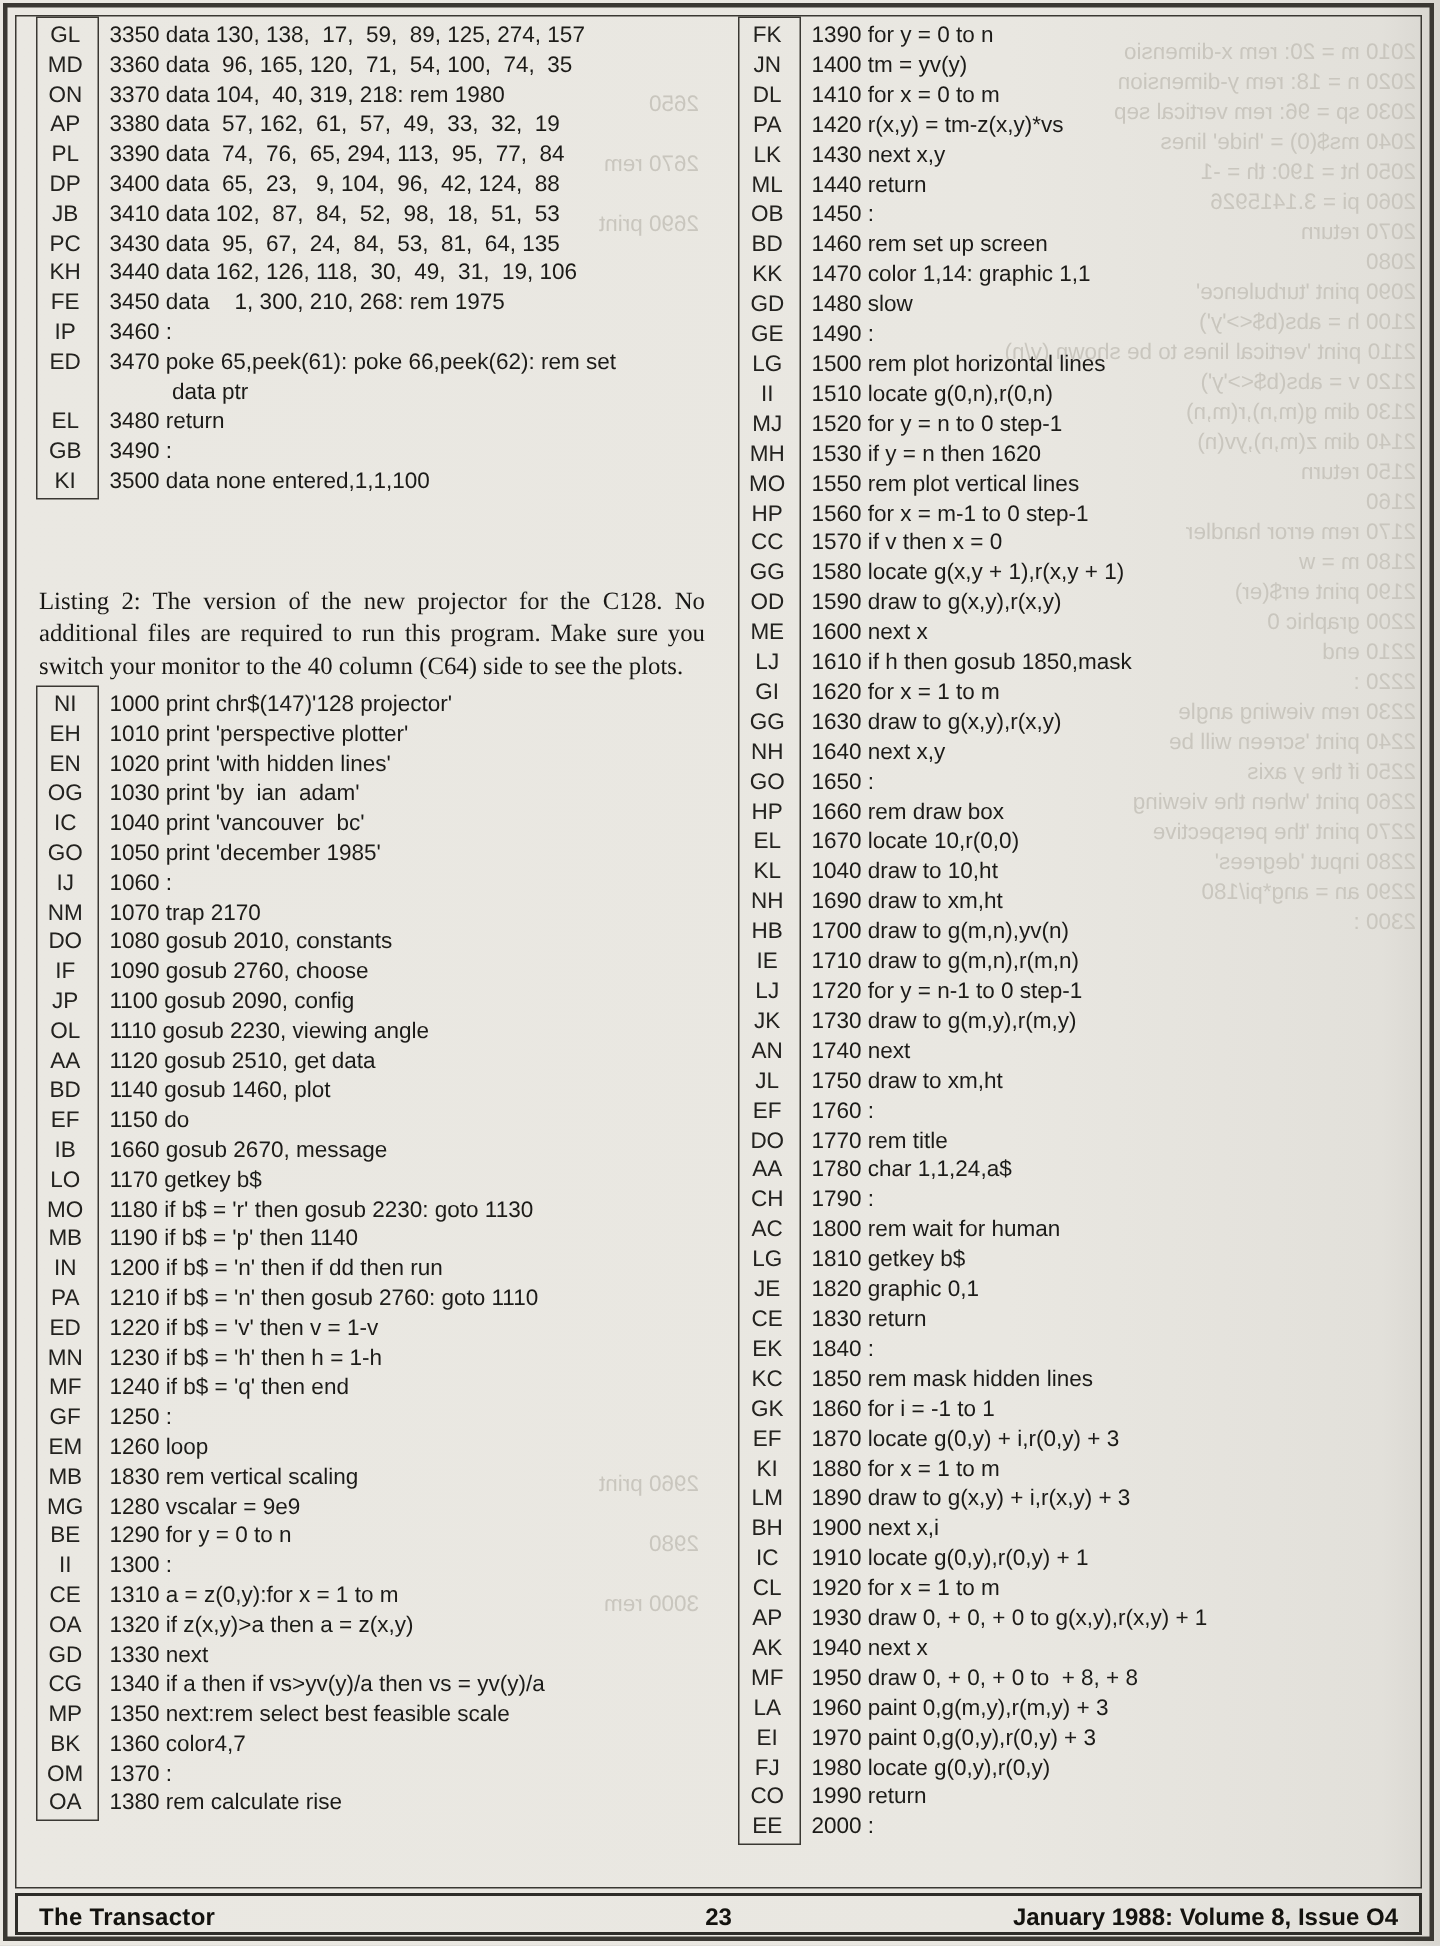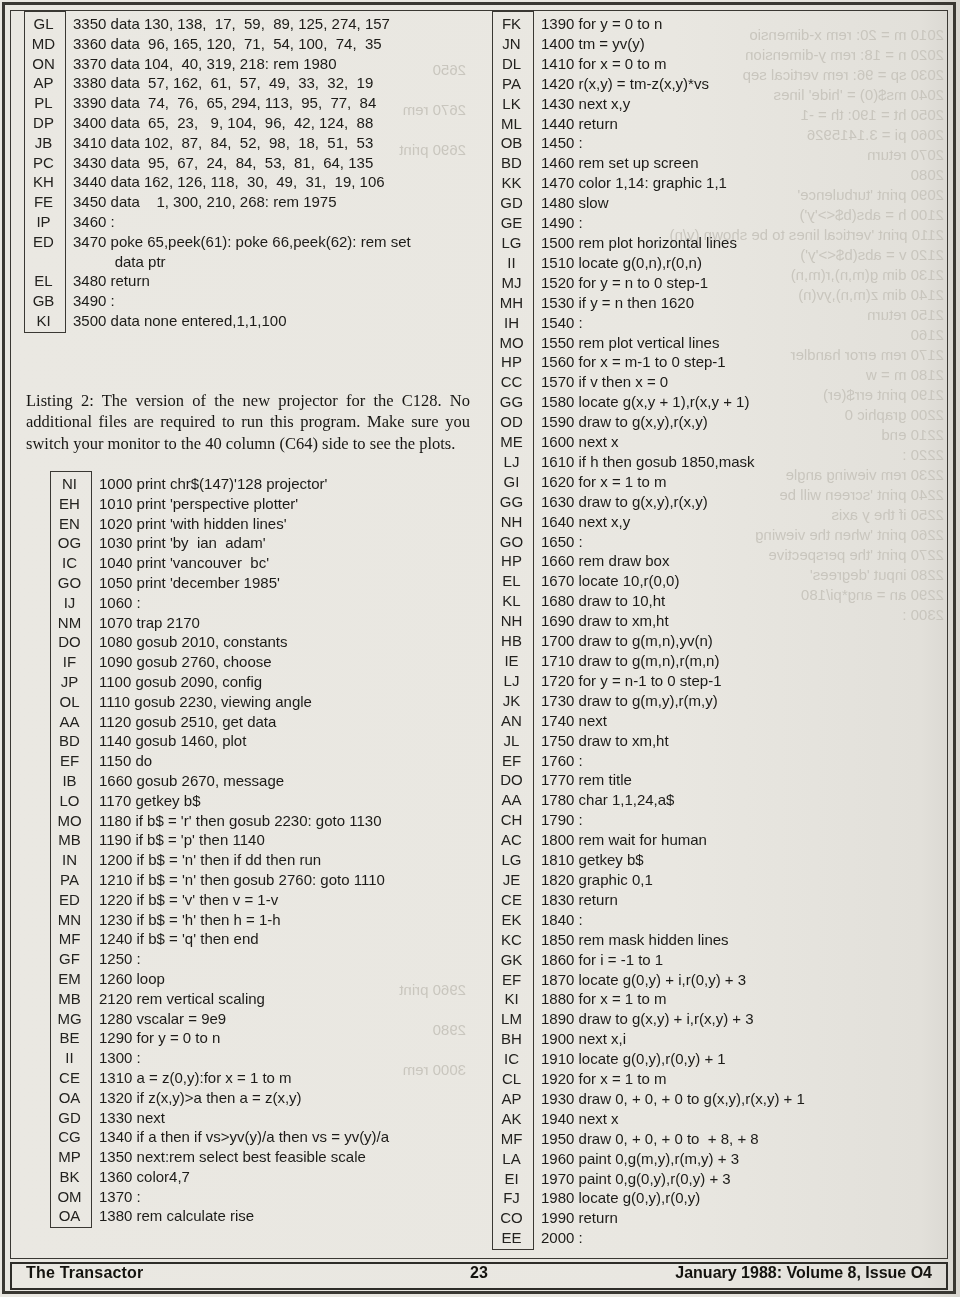--- a/index.html
+++ b/index.html
@@ -13,21 +13,21 @@
   .listing .row{display:flex;}
   .listing .code{flex:0 0 39px;text-align:center;color:#23221f;}
   .listing .text{padding-left:10px;white-space:pre;}
   .code-frame{position:absolute;left:0;top:-3px;bottom:-2px;width:40px;border:1.5px solid #3a3833;pointer-events:none;}
   #listing2-right{line-height:19.9px;}
   .caption{position:absolute;left:26px;top:390px;width:444px;margin:0;
            font-family:"Liberation Serif",serif;font-size:16.5px;line-height:21.4px;
            text-align:justify;color:#181714;}
   .caption b{font-weight:normal;}
   .page-footer{position:absolute;left:10px;right:12px;bottom:7px;height:28px;
-               border:2.5px solid #2e2d29;display:flex;align-items:flex-start;
+               border:2.5px solid #2e2d29;display:flex;align-items:flex-end;
                padding:0 14px;box-sizing:border-box;font-weight:bold;font-size:16px;color:#14130f;}
   .page-footer .left{flex:0 0 auto;letter-spacing:.2px;}
   .page-footer .center{position:absolute;left:50%;transform:translateX(-50%);}
   .page-footer .right{margin-left:auto;}
   #bleed-layer{position:absolute;inset:0;pointer-events:none;}
   .bleed{position:absolute;transform:scaleX(-1);color:#c9c6be;font-size:15px;white-space:pre;line-height:20px;}
 </style>
 </head>
 <body>
 
@@ -134,21 +134,21 @@
         <span class="text">3490 :</span>
       </div>
       <div class="row">
         <span class="code">KI</span>
         <span class="text">3500 data none entered,1,1,100</span>
       </div>
     </section>
 
   <p class="caption"><b>Listing 2:</b><span> The version of the new projector for the C128. No additional files are required to run this program. Make sure you switch your monitor to the 40 column (C64) side to see the plots.</span></p>
 
-  <section id="listing2-left" class="listing" style="left:24px;top:474px;width:446px;margin-left:26px;">
+  <section id="listing2-left" class="listing" style="left:24px;top:460px;width:446px;">
     <div class="code-frame"></div>
   <div class="row">
         <span class="code">NI</span>
         <span class="text">1000 print chr$(147)'128 projector'</span>
       </div>
       <div class="row">
         <span class="code">EH</span>
         <span class="text">1010 print 'perspective plotter'</span>
       </div>
       <div class="row">
@@ -242,21 +242,21 @@
       <div class="row">
         <span class="code">GF</span>
         <span class="text">1250 :</span>
       </div>
       <div class="row">
         <span class="code">EM</span>
         <span class="text">1260 loop</span>
       </div>
       <div class="row">
         <span class="code">MB</span>
-        <span class="text">2120 rem vertical scaling</span>
+        <span class="text">1830 rem vertical scaling</span>
       </div>
       <div class="row">
         <span class="code">MG</span>
         <span class="text">1280 vscalar = 9e9</span>
       </div>
       <div class="row">
         <span class="code">BE</span>
         <span class="text">1290 for y = 0 to n</span>
       </div>
       <div class="row">
@@ -353,24 +353,20 @@
       </div>
       <div class="row">
         <span class="code">MJ</span>
         <span class="text">1520 for y = n to 0 step-1</span>
       </div>
       <div class="row">
         <span class="code">MH</span>
         <span class="text">1530 if y = n then 1620</span>
       </div>
       <div class="row">
-        <span class="code">IH</span>
-        <span class="text">1540 :</span>
-      </div>
-      <div class="row">
         <span class="code">MO</span>
         <span class="text">1550 rem plot vertical lines</span>
       </div>
       <div class="row">
         <span class="code">HP</span>
         <span class="text">1560 for x = m-1 to 0 step-1</span>
       </div>
       <div class="row">
         <span class="code">CC</span>
         <span class="text">1570 if v then x = 0</span>
@@ -410,21 +406,21 @@
       <div class="row">
         <span class="code">HP</span>
         <span class="text">1660 rem draw box</span>
       </div>
       <div class="row">
         <span class="code">EL</span>
         <span class="text">1670 locate 10,r(0,0)</span>
       </div>
       <div class="row">
         <span class="code">KL</span>
-        <span class="text">1680 draw to 10,ht</span>
+        <span class="text">1040 draw to 10,ht</span>
       </div>
       <div class="row">
         <span class="code">NH</span>
         <span class="text">1690 draw to xm,ht</span>
       </div>
       <div class="row">
         <span class="code">HB</span>
         <span class="text">1700 draw to g(m,n),yv(n)</span>
       </div>
       <div class="row">

